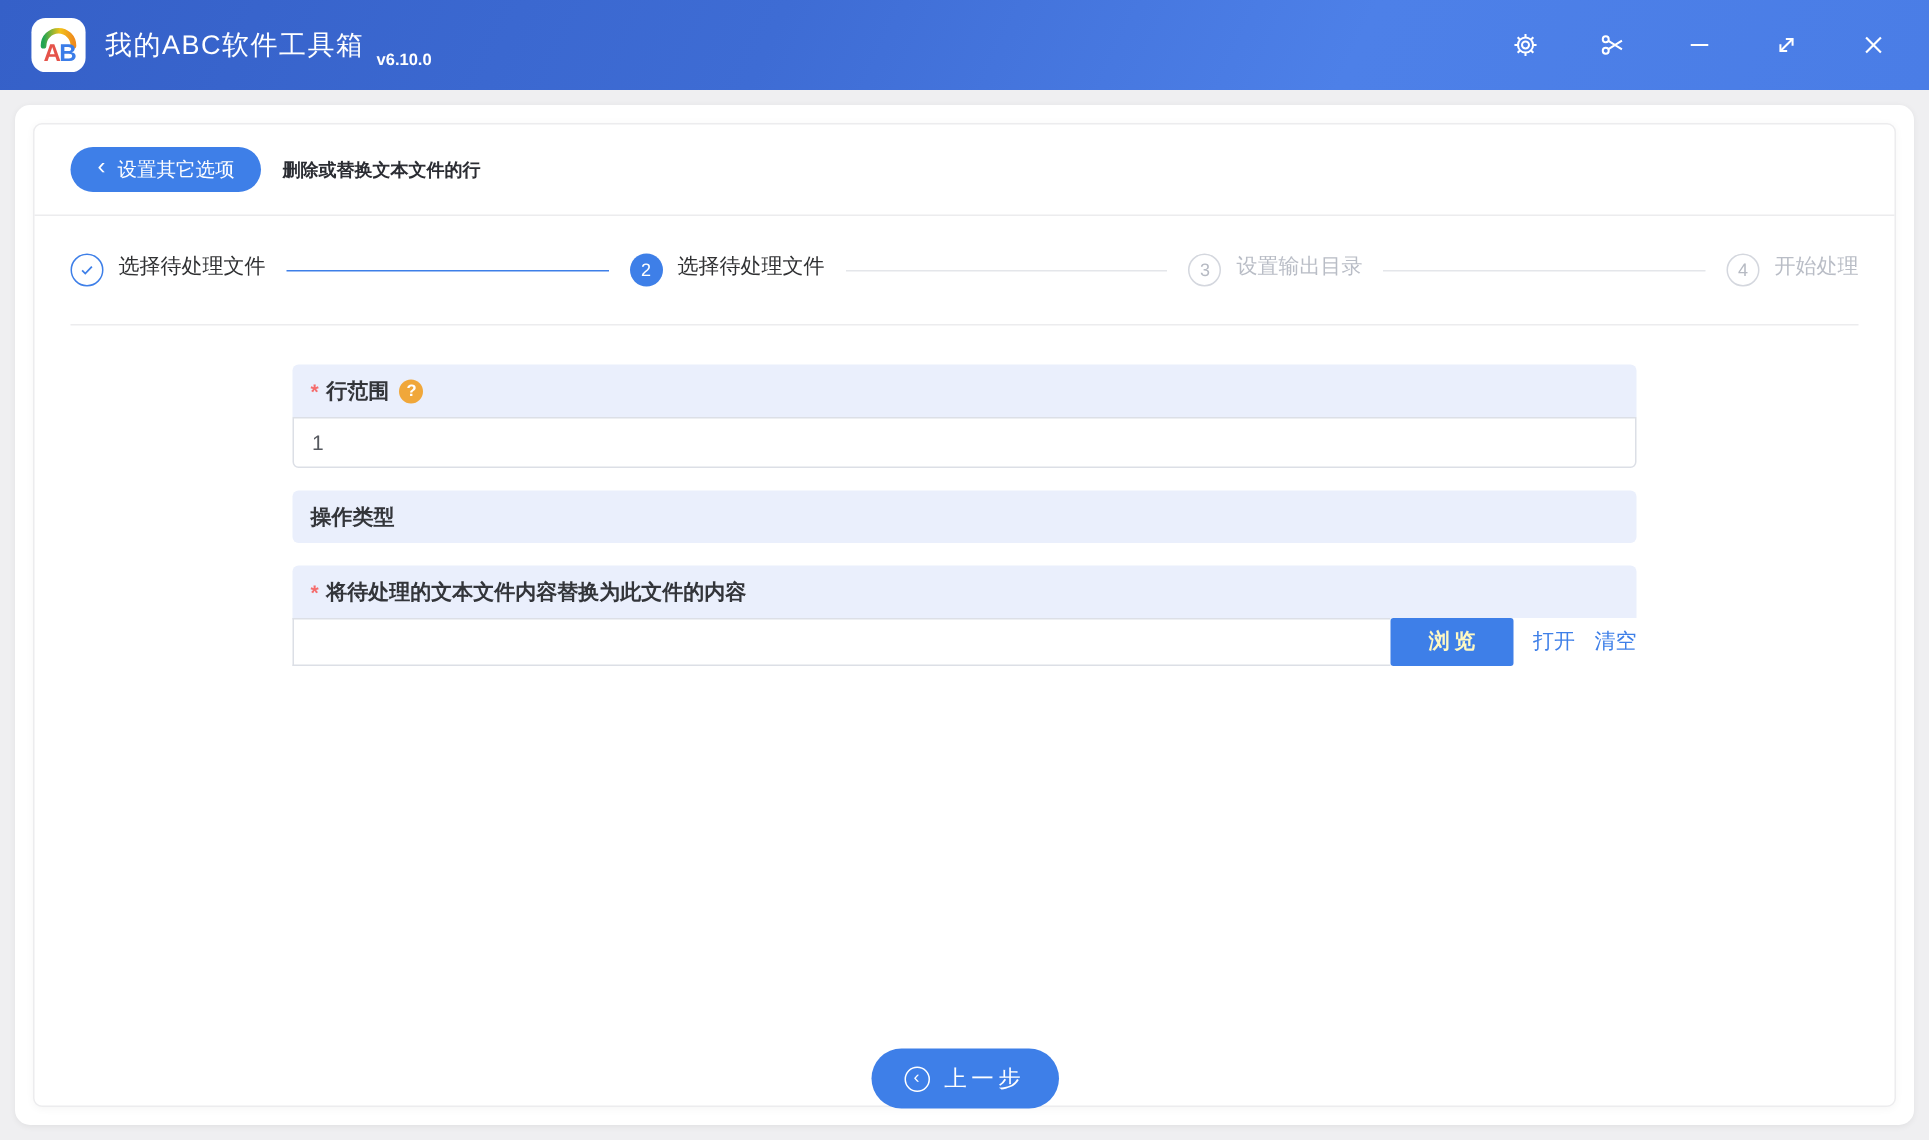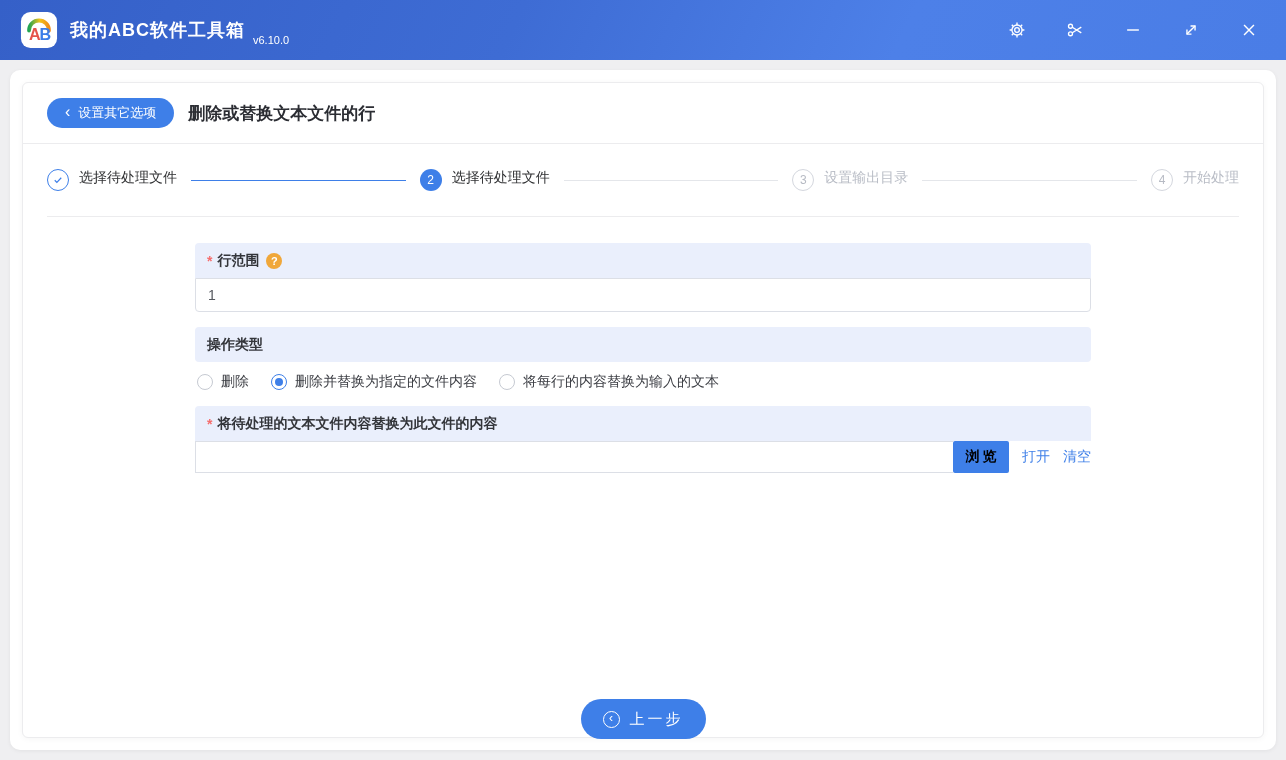--- a/index.html
+++ b/index.html
@@ -13,22 +13,22 @@
   
   .titlebar {
     height: 60px;
     background: linear-gradient(115deg, #3560c8 0%, #3e6cd4 40%, #4d80e8 70%, #4a7de6 100%);
     display: flex;
     align-items: center;
     padding: 0 20px;
     color: #fff;
   }
   .logo { width: 38px; height: 38px; margin-right: 12px; flex: none; }
-  .app-title { font-size: 18px; font-weight: bold; letter-spacing: 1px; }
-  .app-version { font-size: 11px; font-weight: normal; margin-left: 8px; margin-top: 20px; }
+  .app-title { font-size: 18px; font-weight: normal; letter-spacing: 1px; }
+  .app-version { font-size: 11px; font-weight: bold; margin-left: 8px; margin-top: 20px; }
   .titlebar-spacer { flex: 1; }
   .tb-icons { display: flex; align-items: center; gap: 40px; padding-right: 8px; }
   .tb-btn { width: 18px; height: 18px; cursor: pointer; display: flex; align-items: center; justify-content: center; }
   .tb-btn svg { width: 18px; height: 18px; }
 
   
   .panel {
     position: absolute;
     left: 10px; right: 10px; top: 70px; bottom: 10px;
     background: #ffffff;
@@ -59,21 +59,21 @@
     border-radius: 15px;
     color: #fff;
     font-size: 13px;
     font-family: "Liberation Sans", sans-serif;
     display: flex;
     align-items: center;
     padding: 0 18px;
     cursor: pointer;
   }
   .back-btn .chev { font-size: 16px; line-height: 1; margin-right: 8px; margin-top: -2px; }
-  .page-title { font-size: 17px; font-weight: bold; color: #2b2d33; margin-left: 14px; }
+  .page-title { font-size: 12px; font-weight: bold; color: #2b2d33; margin-left: 14px; }
 
   
   .steps-wrap { padding: 0 24px; }
   .steps {
     height: 73px;
     border-bottom: 1px solid #ececee;
     display: flex;
     align-items: center;
   }
   .step { display: flex; flex: none; }
@@ -152,23 +152,23 @@
     border-right: none;
     padding: 0 12px;
     font-size: 14px;
     color: #55585e;
     outline: none;
     background: #fff;
     font-family: "Liberation Sans", sans-serif;
   }
   .browse-btn {
     height: 32px;
-    width: 56px;
+    width: 82px;
     background: #3e7fe8;
-    color: #000000;
+    color: #fef9c3;
     border: none;
     font-size: 14px;
     font-weight: bold;
     letter-spacing: 3px;
     padding-left: 3px;
     border-radius: 2px;
     cursor: pointer;
     font-family: "Liberation Sans", sans-serif;
   }
   .link-btn {
@@ -317,34 +317,20 @@
           <span>行范围</span>
           <span class="help-icon">?</span>
         </div>
         <input class="text-input" type="text" value="1" style="">
       </div>
 
       <div class="fgroup">
         <div class="flabel rounded">
           <span>操作类型</span>
         </div>
-        <div class="radio-row">
-          <div class="radio-item">
-            <span class="radio-dot"></span>
-            <span class="radio-label">删除</span>
-          </div>
-          <div class="radio-item checked">
-            <span class="radio-dot"></span>
-            <span class="radio-label">删除并替换为指定的文件内容</span>
-          </div>
-          <div class="radio-item">
-            <span class="radio-dot"></span>
-            <span class="radio-label">将每行的内容替换为输入的文本</span>
-          </div>
-        </div>
       </div>
 
       <div class="fgroup">
         <div class="flabel">
           <span class="req">*</span>
           <span>将待处理的文本文件内容替换为此文件的内容</span>
         </div>
         <div class="file-row">
           <input class="file-input" type="text" value="" style="">
           <button class="browse-btn">浏览</button>

